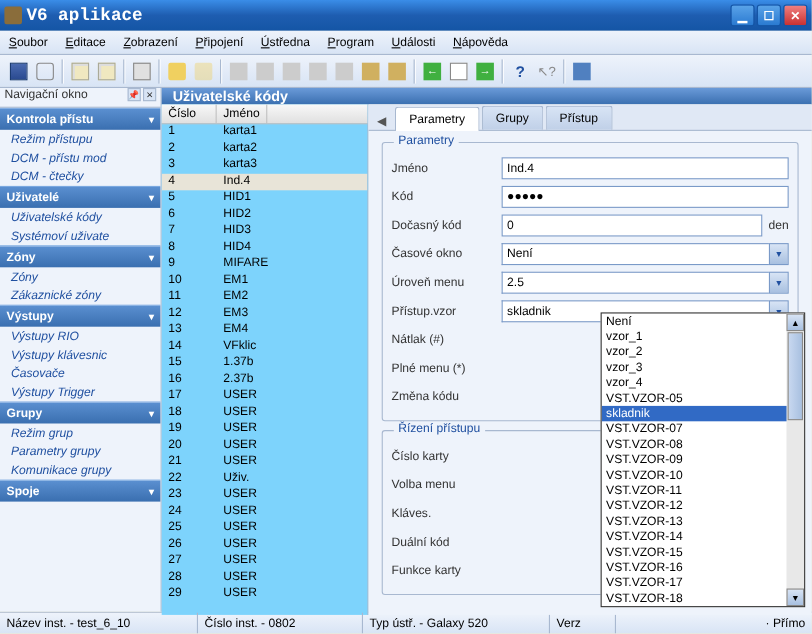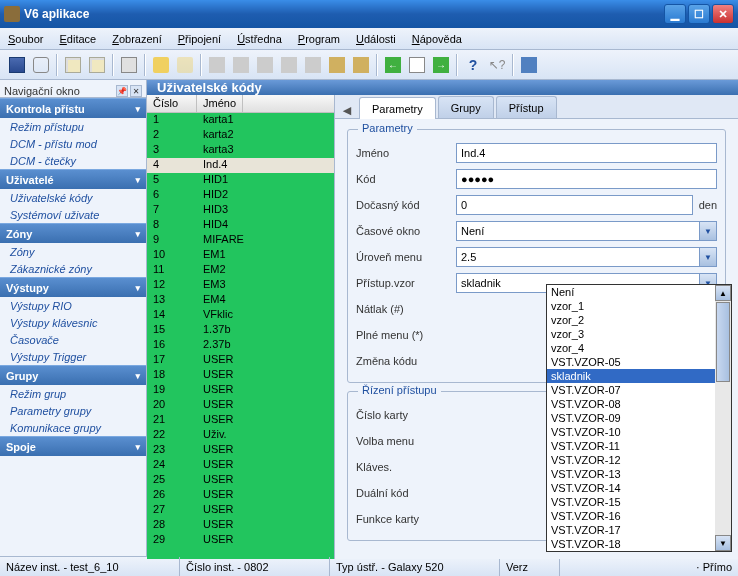--- a/index.html
+++ b/index.html
@@ -1,51 +1,51 @@
 <!DOCTYPE html>
 <html><head>
 <meta charset="utf-8">
 <style>
 * { box-sizing: border-box; margin: 0; padding: 0; }
 body { font-family: Tahoma, sans-serif; font-size: 11px; background: #ece9d8; overflow: hidden; width: 738px; height: 576px; }
 
 .titlebar { height: 28px; background: linear-gradient(to bottom, #3a8de8 0%, #1e5db0 50%, #1455a5 100%); display: flex; align-items: center; padding: 0 4px; color: white; }
 .titlebar-icon { width: 16px; height: 16px; background: #8a6d3b; margin-right: 4px; border-radius: 2px; }
-.titlebar-text { flex: 1; font-weight: bold; font-size: 12px; }
+.titlebar-text { flex: 1; font-weight: bold; font-size: 16px; font-family: Liberation Mono, monospace; }
 .sysbtn { width: 22px; height: 20px; margin-left: 2px; border: 1px solid #1455a5; border-radius: 3px; display: flex; align-items: center; justify-content: center; font-weight: bold; color: white; font-size: 11px; }
 .sysbtn.min { background: linear-gradient(to bottom, #5aa3e8, #2a7ad1); }
 .sysbtn.max { background: linear-gradient(to bottom, #5aa3e8, #2a7ad1); }
 .sysbtn.close { background: linear-gradient(to bottom, #f08080, #c83030); }
 
 .menubar { height: 22px; background: linear-gradient(to bottom, #eef3fb, #d8e4f5); border-bottom: 1px solid #a8b8d0; display: flex; align-items: center; padding: 0 8px; }
 .menubar span { margin-right: 16px; cursor: default; }
 .menubar span u { text-decoration: underline; }
 
 .toolbar { height: 30px; background: linear-gradient(to bottom, #eef3fb, #d8e4f5); border-bottom: 1px solid #a8b8d0; display: flex; align-items: center; padding: 0 6px; gap: 2px; }
 .tbtn { width: 22px; height: 22px; display: flex; align-items: center; justify-content: center; border: 1px solid transparent; }
 .tsep { width: 2px; height: 22px; border-left: 1px solid #a8b8d0; border-right: 1px solid #fff; margin: 0 2px; }
 
 .main { display: flex; height: 476px; }
 
 .nav { width: 147px; background: #eef3fb; border-right: 1px solid #a8b8d0; display: flex; flex-direction: column; }
-.nav-header { height: 18px; display: flex; align-items: flex-end; padding: 0 4px; font-size: 11px; color: #333; border-bottom: 1px solid #a8b8d0; }
+.nav-header { height: 18px; display: flex; align-items: flex-start; padding: 0 4px; font-size: 11px; color: #333; border-bottom: 1px solid #a8b8d0; }
 .nav-header-close { margin-left: auto; display: flex; gap: 2px; }
 .nav-pin, .nav-x { width: 12px; height: 12px; background: #d8e4f5; border: 1px solid #a8b8d0; font-size: 8px; display: flex; align-items: center; justify-content: center; }
 
 .accordion { flex: 1; overflow: hidden; }
 .ahdr { height: 20px; background: linear-gradient(to bottom, #5a8fd0, #3a6fb0); color: white; font-weight: bold; display: flex; align-items: center; padding: 0 6px; cursor: pointer; border-top: 1px solid #7aa8e0; }
 .ahdr .chev { margin-left: auto; font-size: 9px; }
 .aitem { height: 17px; display: flex; align-items: center; padding: 0 10px; color: #2050a0; cursor: pointer; font-style: italic; }
 
 .content { flex: 1; display: flex; flex-direction: column; }
 .content-title { height: 24px; background: linear-gradient(to bottom, #6a9ad8, #3a6fb0); color: white; font-weight: bold; font-size: 13px; display: flex; align-items: center; padding: 0 10px; }
 
 .splitarea { flex: 1; display: flex; }
 
-.listpane { width: 188px; border-right: 1px solid #a8b8d0; display: flex; flex-direction: column; background: #22c55e; }
+.listpane { width: 188px; border-right: 1px solid #a8b8d0; display: flex; flex-direction: column; background: #7dd3fc; }
 .list-hdr { height: 18px; background: linear-gradient(to bottom, #f8f8f8, #e0e0e0); border-bottom: 1px solid #c0c0c0; display: flex; }
 .list-hdr-col { padding: 2px 6px; border-right: 1px solid #c0c0c0; }
 .list-hdr-col.c1 { width: 50px; }
 .list-body { flex: 1; overflow-y: auto; overflow-x: hidden; }
 .list-row { height: 15px; display: flex; cursor: default; }
 .list-row.sel { background: #e8e4d8; }
 .list-row .c1 { width: 50px; padding: 0 6px; }
 .list-row .c2 { padding: 0 6px; }
 
 .formpane { flex: 1; background: #eef3fb; display: flex; flex-direction: column; position: relative; }

